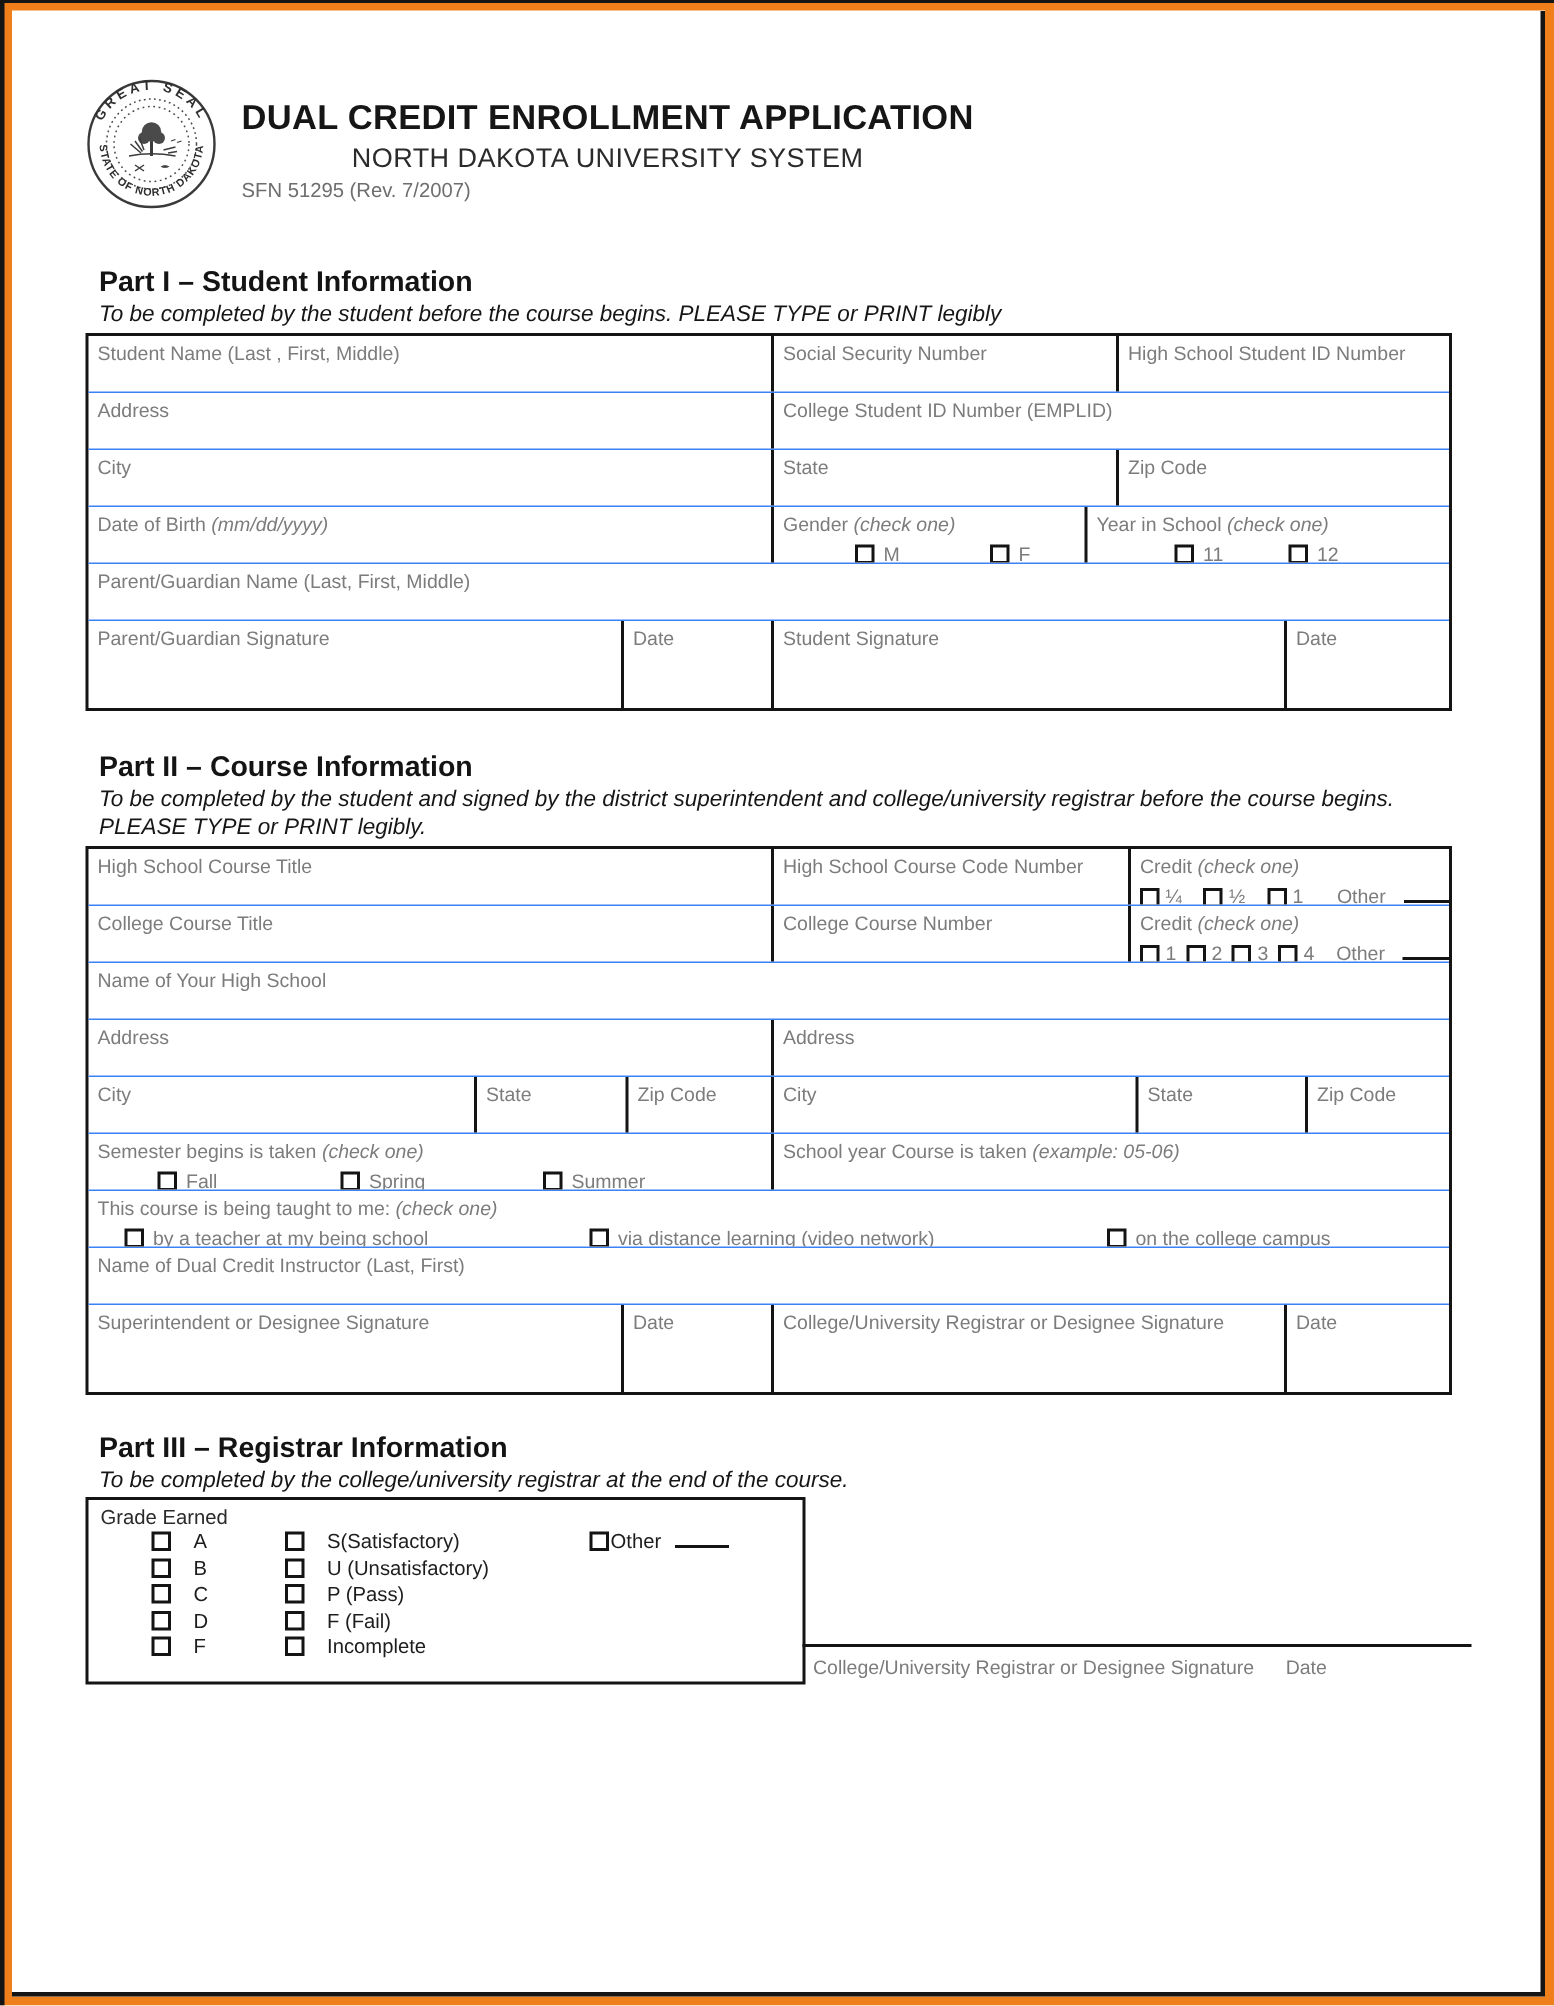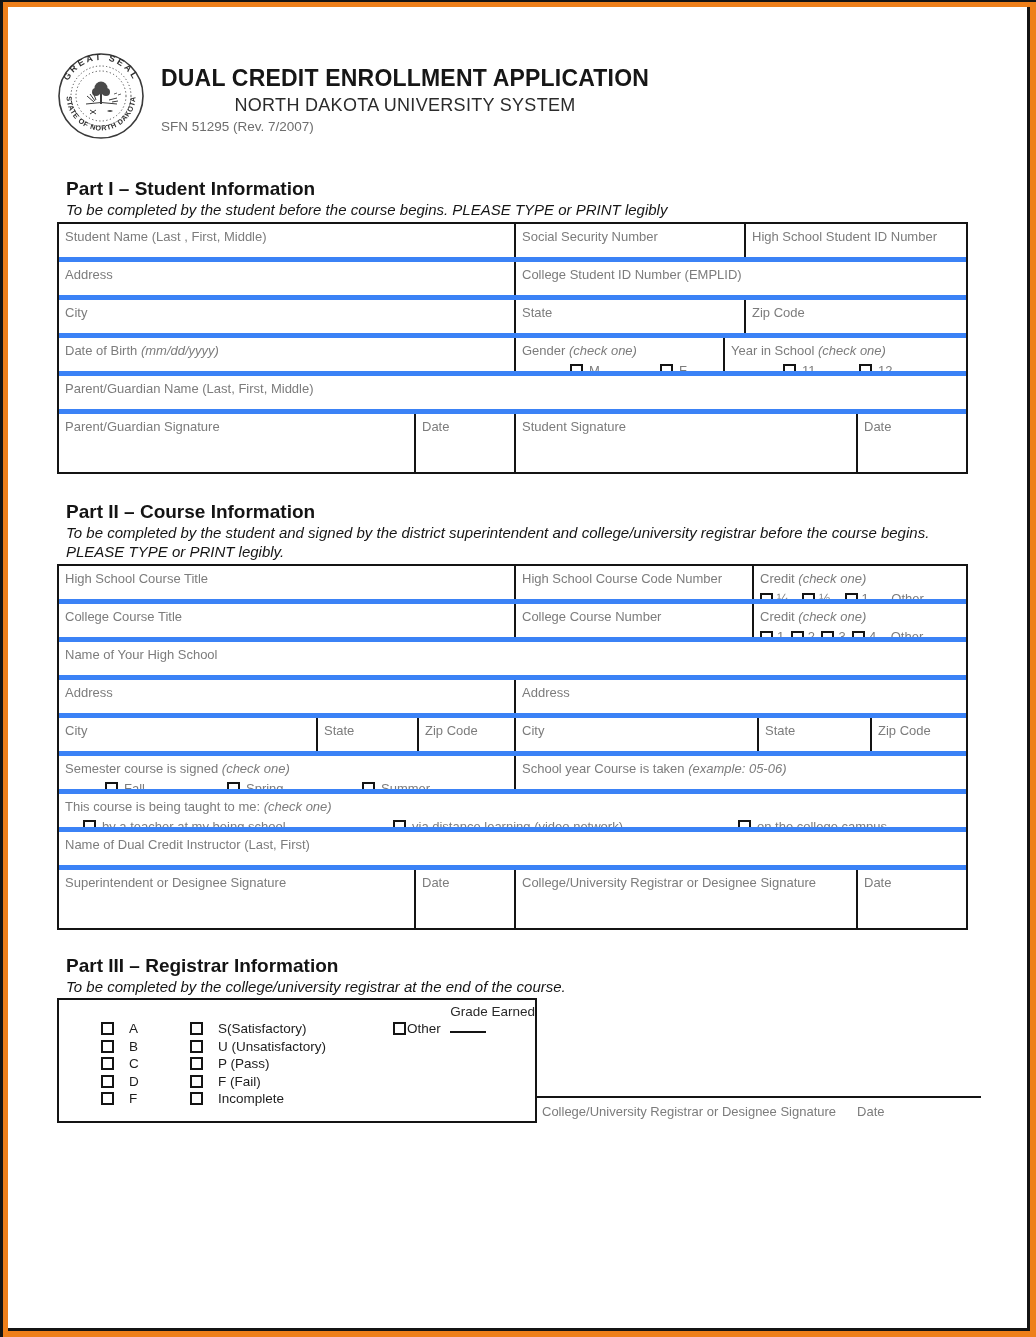--- a/index.html
+++ b/index.html
@@ -34,21 +34,21 @@
 
   
   .part-title { font-size:19px; font-weight:bold; color:#141414; line-height:23px; margin:0 0 0 9px; }
   .part-instr { font-size:15px; font-style:italic; color:#161616; line-height:19px; margin-left:9px; }
   .mt-p1 { margin-top:37px; }
   .mt-p2 { margin-top:26px; }
   .mt-p3 { margin-top:24px; }
 
   
   .tbl { width:911px; border:2px solid #141414; margin-top:3px; }
-  .row { display:flex; border-bottom:5px solid #3b82f6; }
+  .row { display:flex; border-bottom:1px solid #3b82f6; }
   .row:last-child { border-bottom:none; }
   .cell { border-right:2px solid #141414; padding:3px 0 0 6px; position:relative; overflow:hidden; flex:0 0 auto; }
   .cell:last-child { border-right:none; flex:1 1 auto; }
   .lab { font-size:13px; color:#7c7c7c; }
   .lab i { font-style:italic;text-align:right; }
   .h40 { height:38px; } .h60 { height:58px; }
 
   
   .cb { display:inline-block; width:13px; height:13px; border:2px solid #141414; background:#fff; vertical-align:-2px; }
   .opt { font-size:13px; color:#7c7c7c; }
@@ -59,21 +59,21 @@
 
   .credit-line { margin-top:2px; white-space:nowrap; }
   .credit-line .cb { margin-right:4px; vertical-align:-3px; }
   .credit-line .opt { margin-right:10px; }
   .credit-line .tight { margin-right:2px; }
   .credit-line .other { margin-left:8px; }
 
   
   .p3-wrap { display:flex; margin-top:2px; }
   .grade-box { width:480px; height:125px; border:2px solid #141414; padding:4px 0 0 8px; position:relative; flex:0 0 auto; }
-  .grade-label { font-size:13.5px; color:#2a2a2a;text-align:right; }
+  .grade-label { font-size:13.5px; color:#2a2a2a; }
   .grade-row { position:relative; height:17.5px; padding-left:34px; white-space:nowrap; }
   .grade-row .cb { margin-right:15px; }
   .grade-letter { display:inline-block; width:61px; font-size:13.5px; color:#1d1d1d; }
   .grade-status { font-size:13.5px; color:#1d1d1d; }
   .other-block { position:absolute; left:326px; top:0; }
   .other-block .cb { margin-right:1px; }
   .other-block .opt-dark { font-size:13.5px; color:#1d1d1d; }
   .other-block .uline { width:36px; margin-left:9px; }
 
   .sig-area { flex:1 1 auto; position:relative; }
@@ -215,21 +215,21 @@
     <div class="row h40">
       <div class="cell" style="width:259px"><span class="lab">City</span></div>
       <div class="cell" style="width:101px"><span class="lab">State</span></div>
       <div class="cell" style="width:97px"><span class="lab">Zip Code</span></div>
       <div class="cell" style="width:243px"><span class="lab">City</span></div>
       <div class="cell" style="width:113px"><span class="lab">State</span></div>
       <div class="cell"><span class="lab">Zip Code</span></div>
     </div>
     <div class="row h40">
       <div class="cell" style="width:457px">
-        <span class="lab"><span>Semester course is signed</span> <i>(check one)</i></span>
+        <span class="lab"><span>Semester begins is taken</span> <i>(check one)</i></span>
         <div class="optline">
           <span class="abs" style="left:40px"><span class="cb"></span><span class="opt">Fall</span></span>
           <span class="abs" style="left:162px"><span class="cb"></span><span class="opt">Spring</span></span>
           <span class="abs" style="left:297px"><span class="cb"></span><span class="opt">Summer</span></span>
         </div>
       </div>
       <div class="cell">
         <span class="lab"><span>School year Course is taken</span> <i>(example: 05-06)</i></span>
       </div>
     </div>

